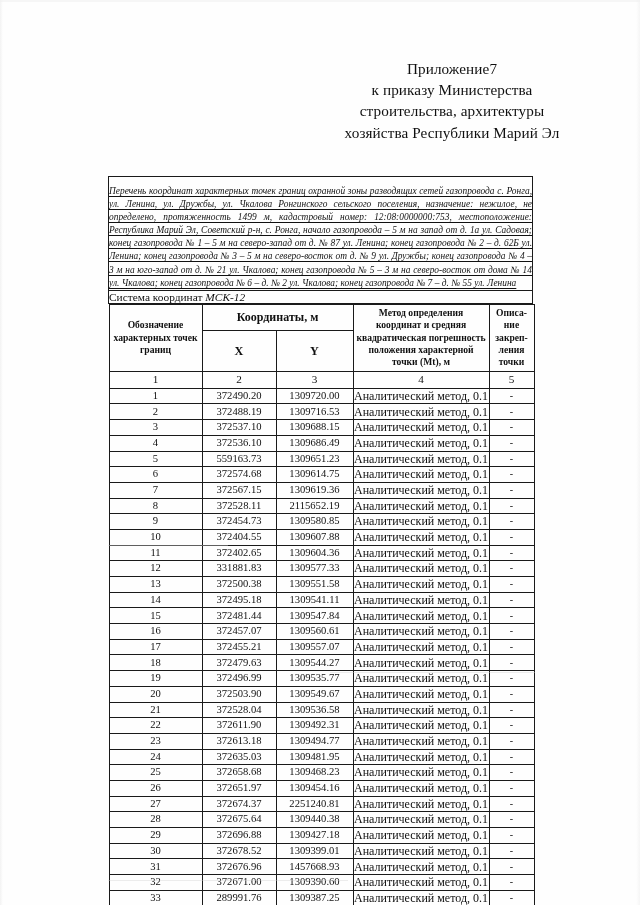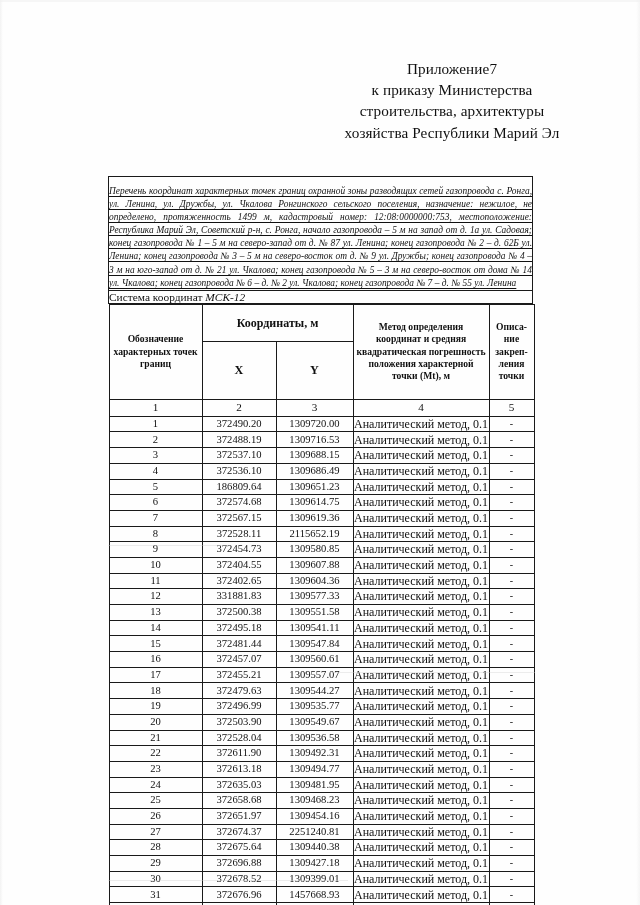--- a/index.html
+++ b/index.html
@@ -120,21 +120,21 @@
     border: 1px solid #1a1a1a;
     padding: 0;
     font-weight: normal;
   }
   .grid th {
     font-weight: bold;
     text-align: center;
     vertical-align: middle;
     font-size: 11.1px;
     line-height: 14.6px;
-    padding: 16px 2px;
+    padding: 2px 2px;
   }
   .grid th.small {
     font-size: 9.6px;
     line-height: 12.4px;
   }
   .grid th.coord-group {
     font-size: 12px;
     padding: 3px 0 3px;
     font-family: Liberation Serif, serif;
   }
@@ -265,21 +265,21 @@
                 </tr>
                 <tr class="datarow">
                   <td>4</td>
                   <td>372536.10</td>
                   <td>1309686.49</td>
                   <td class="meth">Аналитический метод, 0.1</td>
                   <td class="desc">-</td>
                 </tr>
                 <tr class="datarow">
                   <td>5</td>
-                  <td>186809.64</td>
+                  <td>559163.73</td>
                   <td>1309651.23</td>
                   <td class="meth">Аналитический метод, 0.1</td>
                   <td class="desc">-</td>
                 </tr>
                 <tr class="datarow">
                   <td>6</td>
                   <td>372574.68</td>
                   <td>1309614.75</td>
                   <td class="meth">Аналитический метод, 0.1</td>
                   <td class="desc">-</td>

